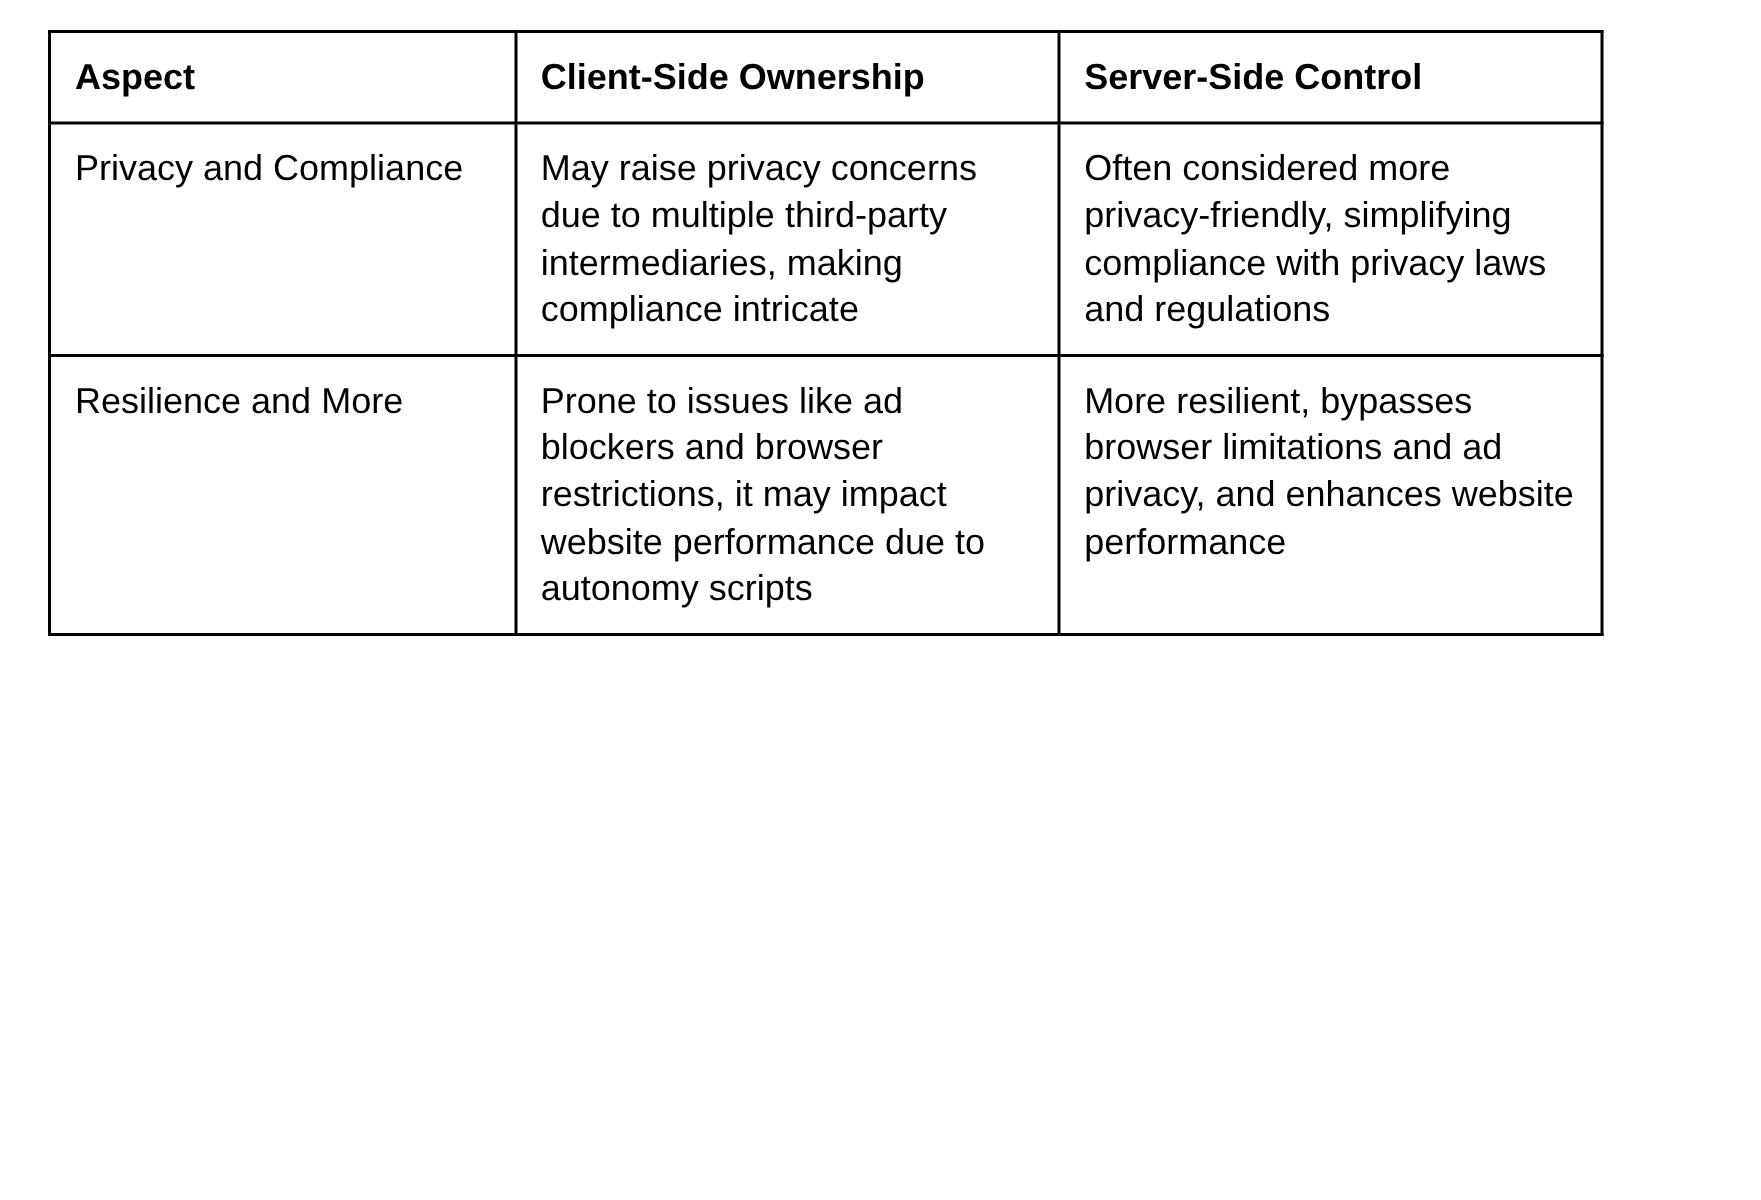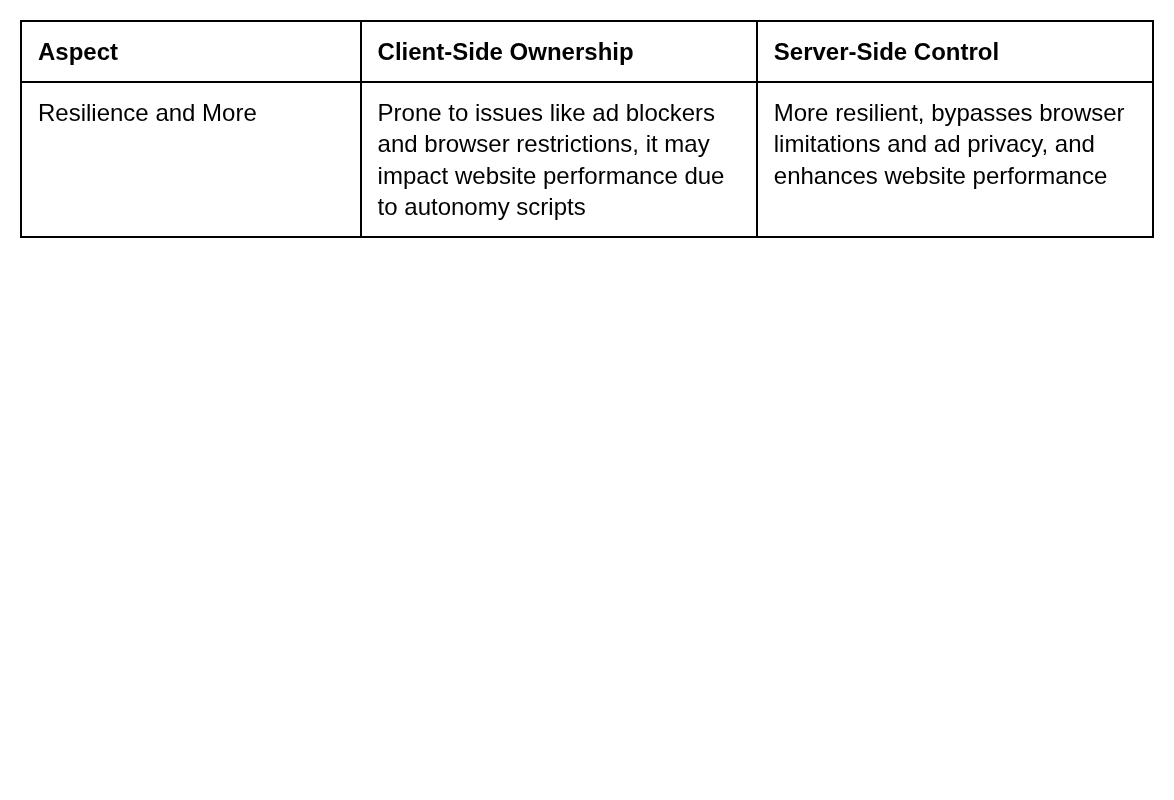--- a/index.html
+++ b/index.html
@@ -3,22 +3,23 @@
 <meta charset="utf-8">
 <style>
   body {
     margin: 0;
     padding: 20px;
     font-family: Arial, Helvetica, sans-serif;
     background: #fff;
   }
   table {
     border-collapse: collapse;
-    width: 1134px;
+    width: 1037px;
     table-layout: fixed;
+    margin-left: 12px;
   }
   th, td {
     border: 2px solid #000;
     padding: 14px 16px;
     vertical-align: top;
     text-align: left;
     font-size: 24px;
     line-height: 1.3;
   }
   th {
@@ -39,18 +40,23 @@
   </colgroup>
   <thead>
     <tr>
       <th>Aspect</th>
       <th>Client-Side Ownership</th>
       <th>Server-Side Control</th>
     </tr>
   </thead>
   <tbody>
     <tr>
+      <td>Privacy and Compliance</td>
+      <td>May raise privacy concerns due to multiple third-party intermediaries, making compliance intricate</td>
+      <td>Often considered more privacy-friendly, simplifying compliance with privacy laws and regulations</td>
+    </tr>
+    <tr>
       <td>Resilience and More</td>
       <td>Prone to issues like ad blockers and browser restrictions, it may impact website performance due to autonomy scripts</td>
       <td>More resilient, bypasses browser limitations and ad privacy, and enhances website performance</td>
     </tr>
   </tbody>
 </table>
 
 </body></html>

